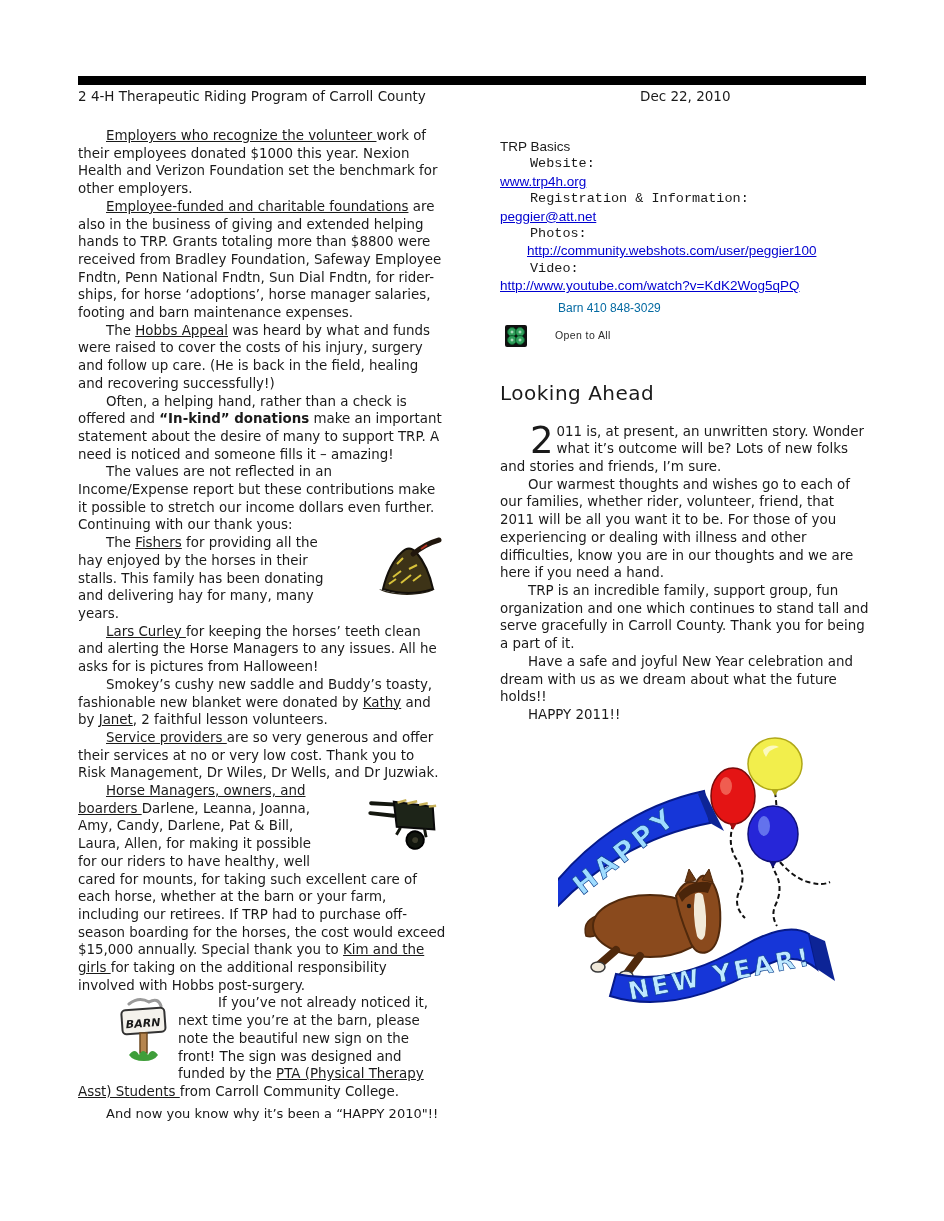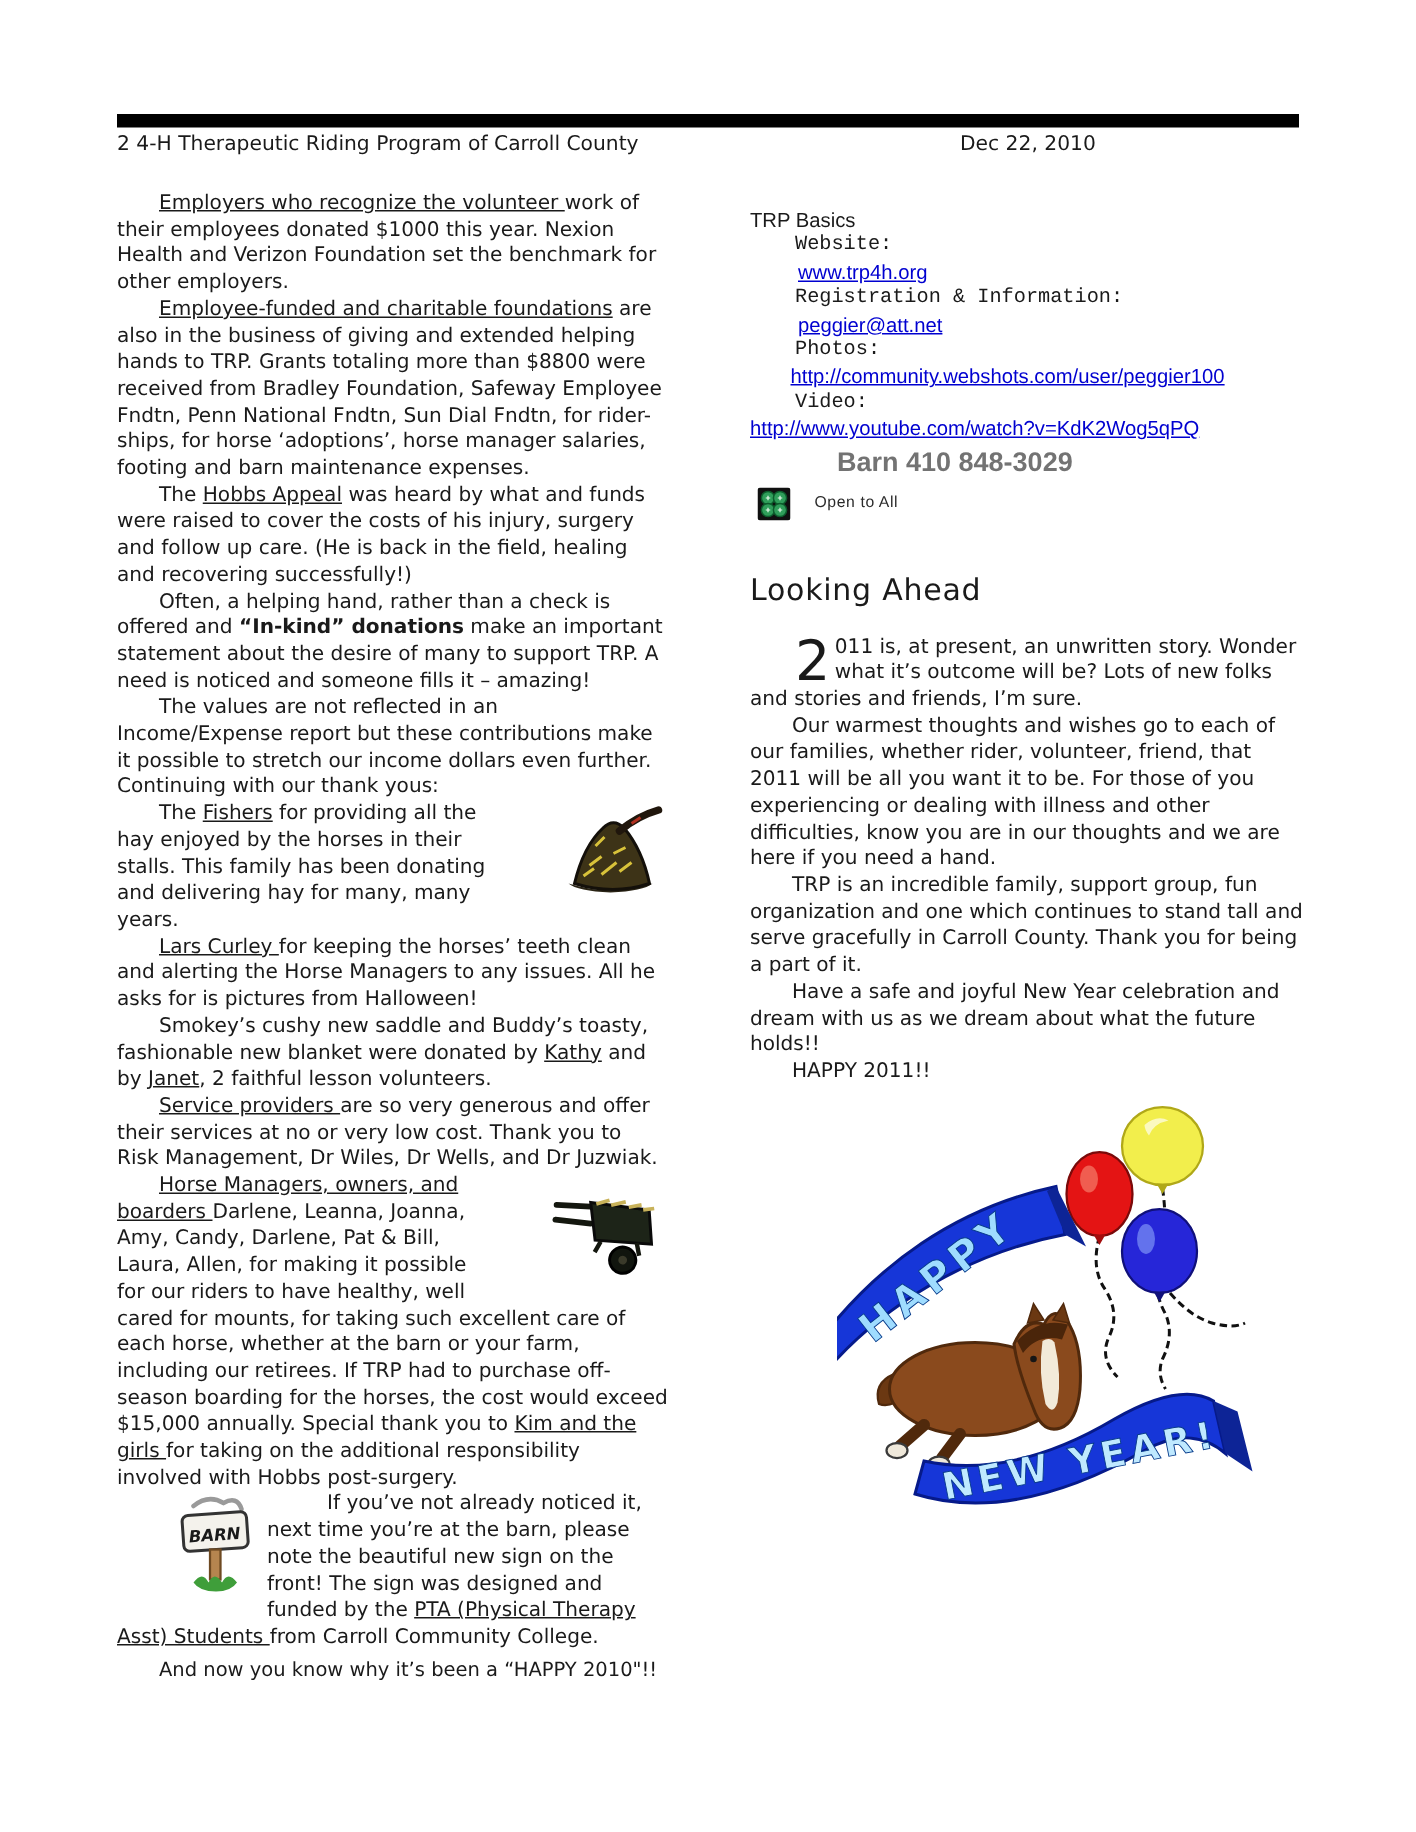--- a/index.html
+++ b/index.html
@@ -27,27 +27,27 @@
   .hayimg  { width:78px; height:62px; }
   .barrow  { width:82px; height:70px; }
   .barnimg { width:52px; height:66px; }
   .p-sign { text-indent:40px; }
   .big { font-size:13px; line-height:21px; text-indent:28px; margin-top:2px; }
 
   
   .basics { font-family:"Liberation Sans", sans-serif; font-size:13.5px; line-height:17.4px; }
   .brow { white-space:nowrap; }
   .ind1 { margin-left:30px;font-family:Liberation Mono, monospace; }
-  .ind2 { margin-left:32px; }
+  .ind2 { }
   .ind2a{ margin-left:27px; }
   .link { color:#0000d0; text-decoration:underline; cursor:pointer; }
-  .phone { font-size:18px; line-height:22px; margin:2px 0 0 58px; color:#737373;font-weight:bold; }
+  .phone { font-size:12px; line-height:22px; margin:2px 0 0 58px; color:#0369a1; }
   .cloverrow { display:flex; align-items:center; margin-top:4px; height:26px; }
   .clover { width:22px; height:22px; margin-left:5px; display:inline-block; }
-  .opentoall { font-size:10.5px; color:#2b2b2b; margin-left:16px; letter-spacing:.4px; }
+  .opentoall { font-size:10.5px; color:#2b2b2b; margin-left:28px; letter-spacing:.4px; }
 
   
   .lah { font-weight:400; font-size:20px; line-height:28px; margin:30px 0 16px 0; letter-spacing:.5px; }
   .lap { font-size:13.4px; line-height:17.7px; }
   .dropcap { float:left; font-size:37px; line-height:34px; margin:1px 3px 0 30px; }
   .art { margin:10px 0 0 58px; width:330px; height:295px; }
   svg text { font-family:"DejaVu Sans", sans-serif; }
 </style>
 </head>
 <body>

